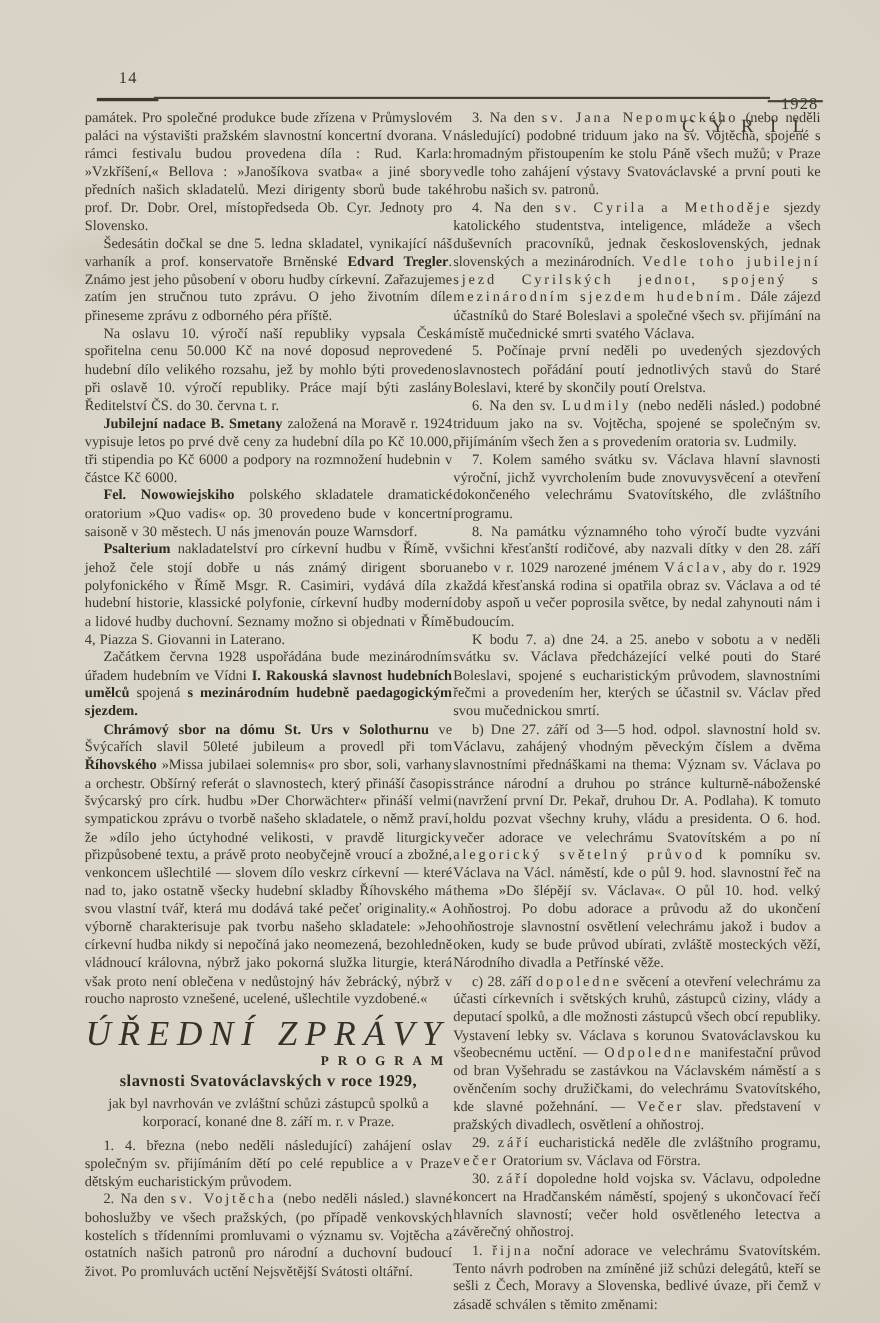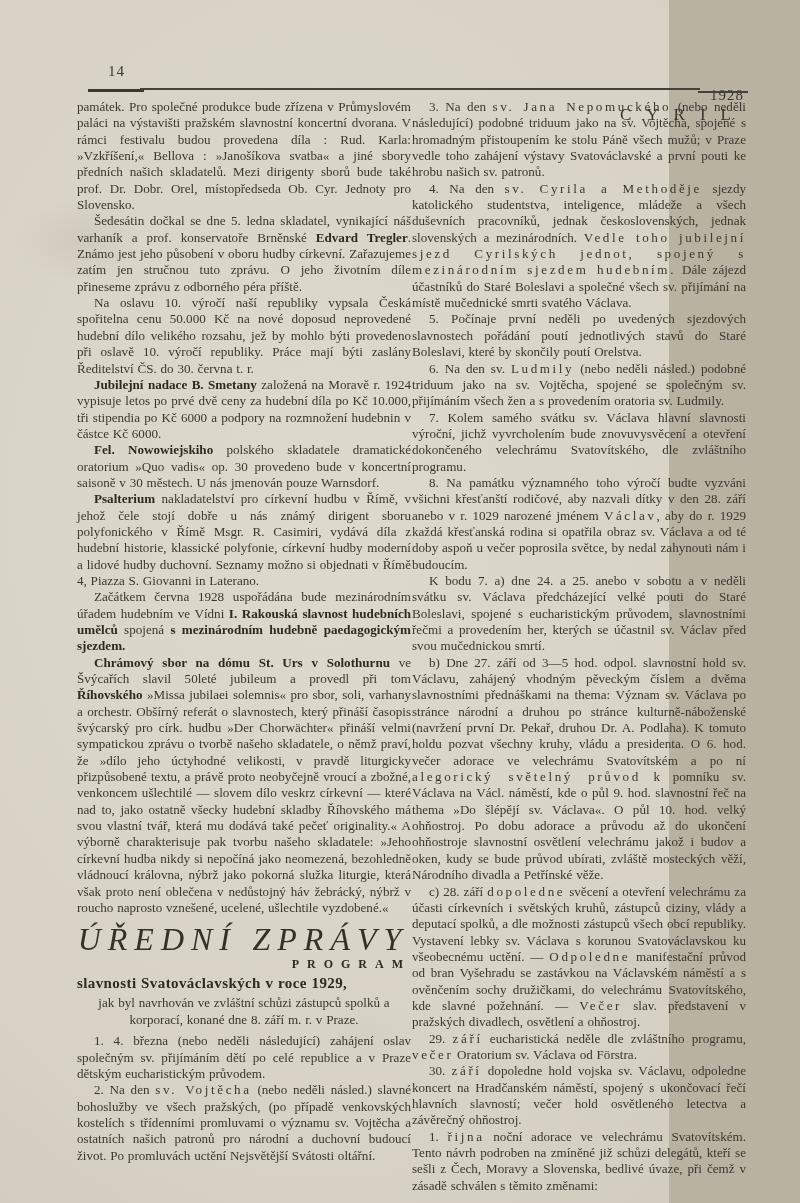--- a/index.html
+++ b/index.html
@@ -2,21 +2,21 @@
 <html lang="cs"><head>
 <meta charset="utf-8">
 <style>
   html,body{margin:0;padding:0;}
   body{
     width:800px;height:1203px;overflow:hidden;
     font-family:"Liberation Serif","DejaVu Serif",serif;
     background:#b9b2a1;
   }
   .paper{
-    position:relative;width:669px;height:1203px;
+    position:relative;width:800px;height:1203px;
     background:
       radial-gradient(90px 60px at 12% 20%, rgba(158,148,126,0.16), transparent 70%),
       radial-gradient(140px 90px at 90% 80%, rgba(158,148,126,0.14), transparent 70%),
       radial-gradient(70px 45px at 55% 86%, rgba(200,196,184,0.25), transparent 70%),
       radial-gradient(140% 105% at 48% 42%, #ded9cd 0%, #d7d2c5 52%, #ccc6b7 84%, #bdb6a5 100%);
     color:#3a372f;
   }
   
   .header{position:absolute;top:60px;left:78px;width:668px;height:30px;}
   .pagenum{position:absolute;left:30px;top:3px;font-size:15px;letter-spacing:1px;}
@@ -38,21 +38,21 @@
   p.para.noindent{text-indent:0;}
   .b{font-weight:bold;color:#2d2a23;}
   .sp{letter-spacing:2.6px;}
   
   .h1{
     font-style:italic;font-size:32px;letter-spacing:7px;
     text-align:center;white-space:nowrap;
     margin:15px 0 8px -2px;color:#34312a;
   }
   .h2{font-weight:bold;font-size:12px;letter-spacing:8px;text-align:right;text-indent:8px;margin:2px 0 3px;color:#2d2a23;}
-  .h3{font-weight:bold;font-size:15px;text-align:left;margin:0 0 4px;letter-spacing:0.4px;color:#2d2a23;}
+  .h3{font-weight:bold;font-size:15px;text-align:center;margin:0 0 4px;letter-spacing:0.4px;color:#2d2a23;}
   .subtitle{font-size:13.1px;text-align:center;line-height:16.5px;margin:0 0 5px;}
 </style>
 </head>
 <body>
 
 <div class="paper">
 
   <div class="header">
     <span class="pagenum">14</span>
     <span class="jtitle">CYRIL</span>

